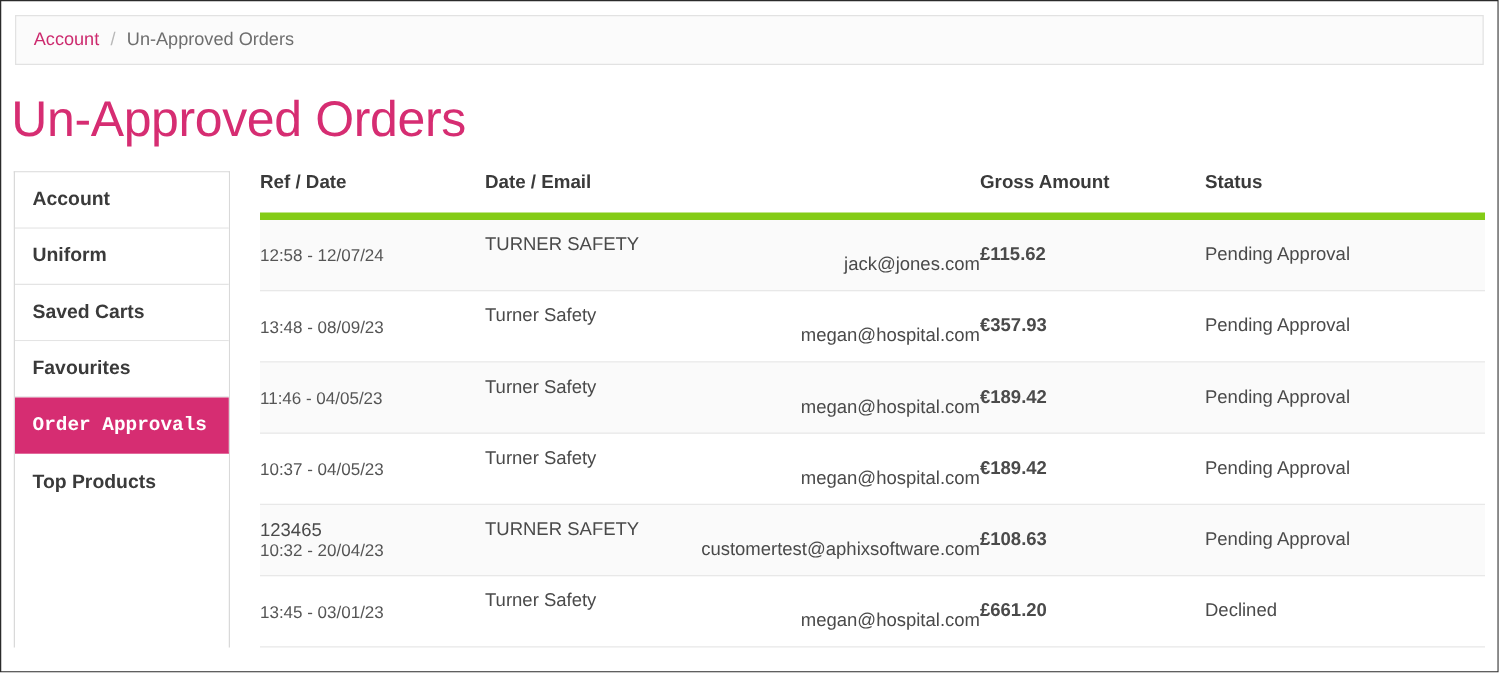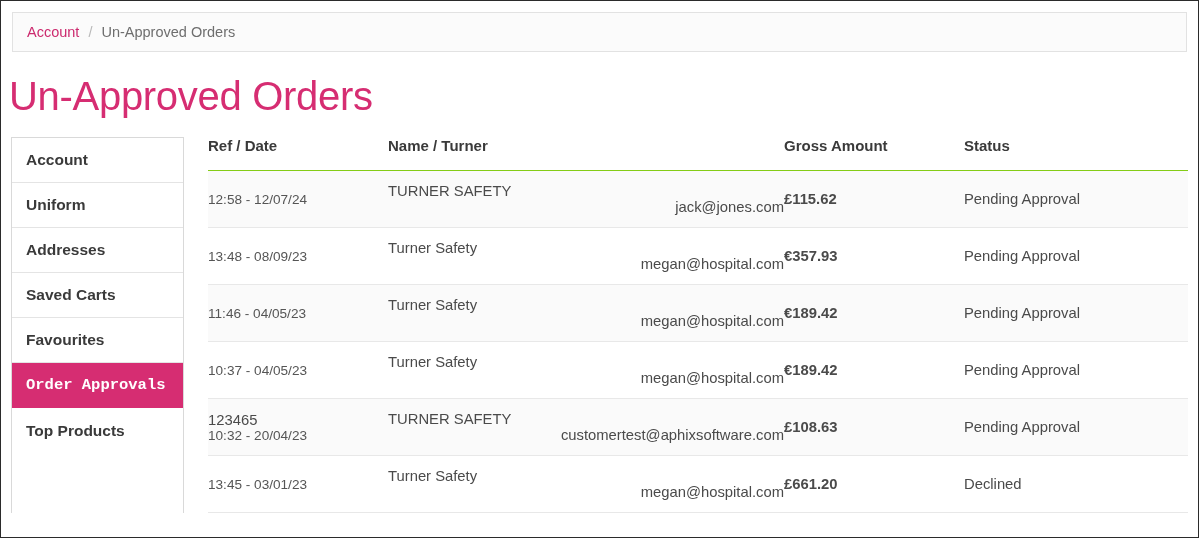--- a/index.html
+++ b/index.html
@@ -102,21 +102,21 @@
     width: 100%;
     border-collapse: collapse;
     font-size: 14.8px;
   }
   table.orders th {
     text-align: left;
     font-size: 15px;
     font-weight: bold;
     color: #3a3a3a;
     padding: 0 0 16px 0;
-    border-bottom: 1px solid #84cc16;
+    border-bottom: 6px solid #84cc16;
     vertical-align: bottom;
   }
   table.orders td {
     padding: 12px 0;
     border-bottom: 1px solid #e8e8e8;
     color: #4a4a4a;
     vertical-align: middle;
   }
   tr.row-alt td {
     background: #fafafa;
@@ -162,42 +162,39 @@
   <div class="content">
 
     <nav class="sidebar">
       <div class="nav-item">
         <span>Account</span>
       </div>
       <div class="nav-item">
         <span>Uniform</span>
       </div>
       <div class="nav-item">
-        <span>Addresses</span>
-      </div>
-      <div class="nav-item">
         <span>Saved Carts</span>
       </div>
       <div class="nav-item">
         <span>Favourites</span>
       </div>
       <div class="nav-item active">
         <span>Order Approvals</span>
       </div>
       <div class="nav-item">
         <span>Top Products</span>
       </div>
     </nav>
 
     <div class="table-wrap">
       <table class="orders">
         <thead>
           <tr>
             <th class="col-ref">Ref / Date</th>
-            <th class="col-name">Name / Turner</th>
+            <th class="col-name">Date / Email</th>
             <th class="col-amount">Gross Amount</th>
             <th class="col-status">Status</th>
           </tr>
         </thead>
         <tbody>
           <tr class="row-alt">
             <td class="col-ref">
               <span class="ref-num"></span>
               <span class="ref-date">12:58 - 12/07/24</span>
             </td>

